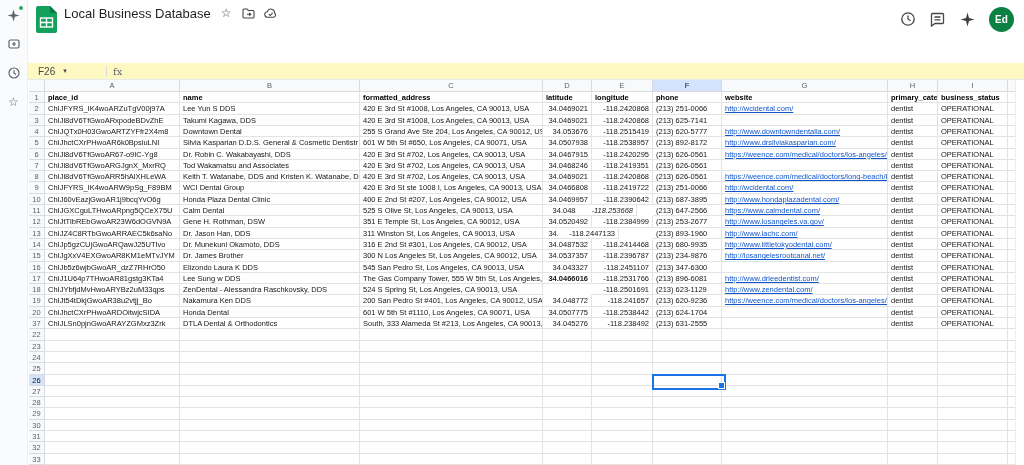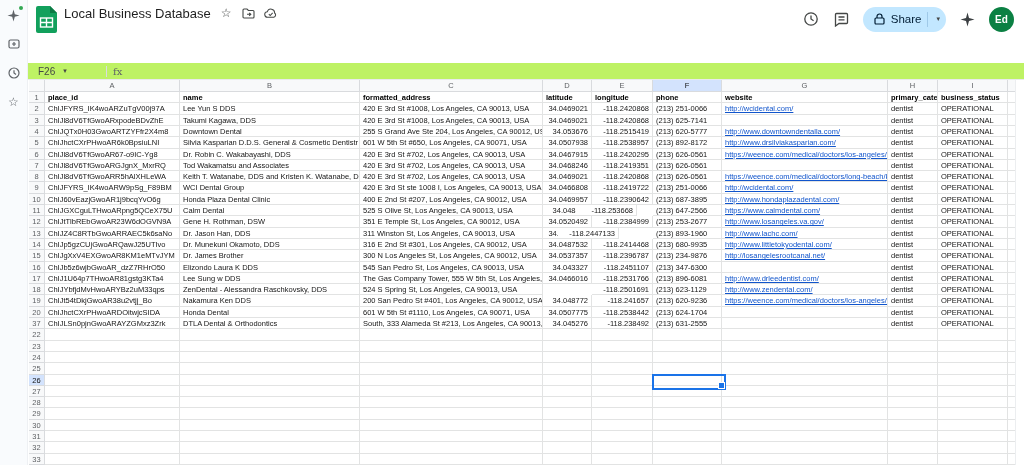--- a/index.html
+++ b/index.html
@@ -40,21 +40,21 @@
   #menus-pill span{font-size:10px;color:#444746;}
   .caret{font-size:7px;color:#444746;margin-left:2px;}
   #font-size-box{width:16px;height:12px;border:1px solid #747775;border-radius:2px;font-size:9px;display:flex;
                  align-items:center;justify-content:center;background:transparent;margin:0 1px;}
   .bold-b{font-weight:bold;} .ital-b{font-style:italic;font-family:"Liberation Serif",serif;} .strike-b{text-decoration:line-through;}
   .tcolor-b{border-bottom:2px solid #b3261e !important;height:11px;line-height:10px;}
   #tb-spacer{flex:1;}
   .chev-up{width:7px;height:7px;border-left:1.5px solid #444746;border-top:1.5px solid #444746;transform:rotate(45deg);margin-top:3px;}
 
   
-  #formulabar{position:absolute;left:28px;right:0;top:63px;height:16px;background:#bef264;border-bottom:1px solid #e9eaec;
+  #formulabar{position:absolute;left:28px;right:0;top:63px;height:16px;background:#fef9c3;border-bottom:1px solid #e9eaec;
               display:flex;align-items:center;}
   #namebox{width:62px;padding-left:10px;font-size:10px;color:#444746;display:flex;align-items:center;gap:6px;}
   #fb-div{width:1px;height:11px;background:#dadce0;margin:0 6px;}
   #fx{font-size:10px;color:#5f6368;font-family:"DejaVu Serif",serif;}
 
   
   .cell{position:absolute;box-sizing:border-box;background:#fff;border-right:1px solid #e2e3e3;border-bottom:1px solid #e2e3e3;
         font-size:7.5px;white-space:nowrap;overflow:hidden;padding-left:3px;color:#161616;}
   .cell.hd{background:#f8f9fa;border-color:#d9dbde;color:#5c5f62;text-align:center;padding:0;}
   .cell.hd.sel{background:#d3e3fd;color:#111;}
@@ -122,29 +122,20 @@
             <circle cx="8" cy="8" r="6.2"></circle>
             <path d="M8 4.5 V8 L10.6 9.8"></path>
           </svg>
       </span>
       <span class="tr-ic">
         <svg width="15" height="15" viewBox="0 0 15 15" fill="none" stroke="#444746" stroke-width="1.3">
             <path d="M1.5 2.5 a1 1 0 0 1 1-1 h10 a1 1 0 0 1 1 1 v8 a1 1 0 0 1 -1 1 H5 L1.5 14 Z"></path>
             <path d="M4.5 5 h6 M4.5 7.8 h6"></path>
           </svg>
       </span>
-      <div id="share-pill">
-        <svg width="11" height="12" viewBox="0 0 11 12" fill="none" stroke="#001d35" stroke-width="1.2">
-            <rect x="1" y="5" width="9" height="6" rx="1"></rect>
-            <path d="M3 5 V3.5 a2.5 2.5 0 0 1 5 0 V5"></path>
-          </svg>
-        <span class="lbl">Share</span>
-        <span class="divv"></span>
-        <span class="caret">▾</span>
-      </div>
       <span class="tr-ic">
         <svg width="15" height="15" viewBox="0 0 15 15">
             <path d="M7.5 0.5 L9 6 L14.5 7.5 L9 9 L7.5 14.5 L6 9 L0.5 7.5 L6 6 Z" fill="#3c4043"></path>
           </svg>
       </span>
       <div id="avatar">Ed</div>
     </div>
   </header>
 
   <div id="toolbar">
@@ -396,21 +387,21 @@
       <div class="cell" style="left: 653px; top: 193.727px; width: 69px; height: 11.303px; line-height: 11.303px;">(213) 687-3895</div>
       <div class="cell lnk" style="left: 722px; top: 193.727px; width: 166px; height: 11.303px; line-height: 11.303px;">http://www.hondaplazadental.com/</div>
       <div class="cell" style="left: 888px; top: 193.727px; width: 50px; height: 11.303px; line-height: 11.303px;">dentist</div>
       <div class="cell" style="left: 938px; top: 193.727px; width: 70px; height: 11.303px; line-height: 11.303px;">OPERATIONAL</div>
       <div class="cell" style="left: 1008px; top: 193.727px; width: 8px; height: 11.303px; line-height: 11.303px;"></div>
       <div class="cell hd" style="left: 29px; top: 205.03px; width: 16px; height: 11.303px; line-height: 11.303px;">11</div>
       <div class="cell" style="left: 45px; top: 205.03px; width: 135px; height: 11.303px; line-height: 11.303px;">ChIJGXCguLTHwoARpng5QCeX75U</div>
       <div class="cell" style="left: 180px; top: 205.03px; width: 180px; height: 11.303px; line-height: 11.303px;">Calm Dental</div>
       <div class="cell" style="left: 360px; top: 205.03px; width: 183px; height: 11.303px; line-height: 11.303px;">525 S Olive St, Los Angeles, CA 90013, USA</div>
       <div class="cell num" style="left: 543px; top: 205.03px; width: 49px; height: 11.303px; line-height: 11.303px;">34.048874</div>
-      <div class="cell num" style="left: 576px; top: 205.03px; width: 61px; height: 11.303px; line-height: 11.303px;">-118.253668</div>
+      <div class="cell num" style="left: 576px; top: 205.03px; width: 61px; height: 11.303px; line-height: 11.303px; font-style: italic;">-118.253668</div>
       <div class="cell" style="left: 653px; top: 205.03px; width: 69px; height: 11.303px; line-height: 11.303px;">(213) 647-2566</div>
       <div class="cell lnk" style="left: 722px; top: 205.03px; width: 166px; height: 11.303px; line-height: 11.303px;">https://www.calmdental.com/</div>
       <div class="cell" style="left: 888px; top: 205.03px; width: 50px; height: 11.303px; line-height: 11.303px;">dentist</div>
       <div class="cell" style="left: 938px; top: 205.03px; width: 70px; height: 11.303px; line-height: 11.303px;">OPERATIONAL</div>
       <div class="cell" style="left: 1008px; top: 205.03px; width: 8px; height: 11.303px; line-height: 11.303px;"></div>
       <div class="cell hd" style="left: 29px; top: 216.333px; width: 16px; height: 11.303px; line-height: 11.303px;">12</div>
       <div class="cell" style="left: 45px; top: 216.333px; width: 135px; height: 11.303px; line-height: 11.303px;">ChIJtTlbREbGwoAR23W6dOGVN9A</div>
       <div class="cell" style="left: 180px; top: 216.333px; width: 180px; height: 11.303px; line-height: 11.303px;">Gene H. Rothman, DSW</div>
       <div class="cell" style="left: 360px; top: 216.333px; width: 183px; height: 11.303px; line-height: 11.303px;">351 E Temple St, Los Angeles, CA 90012, USA</div>
       <div class="cell num" style="left: 543px; top: 216.333px; width: 49px; height: 11.303px; line-height: 11.303px;">34.0520492</div>
@@ -472,21 +463,21 @@
       <div class="cell num" style="left: 592px; top: 272.848px; width: 61px; height: 11.303px; line-height: 11.303px;">-118.2531766</div>
       <div class="cell" style="left: 653px; top: 272.848px; width: 69px; height: 11.303px; line-height: 11.303px;">(213) 896-6081</div>
       <div class="cell lnk" style="left: 722px; top: 272.848px; width: 166px; height: 11.303px; line-height: 11.303px;">http://www.drleedentist.com/</div>
       <div class="cell" style="left: 888px; top: 272.848px; width: 50px; height: 11.303px; line-height: 11.303px;">dentist</div>
       <div class="cell" style="left: 938px; top: 272.848px; width: 70px; height: 11.303px; line-height: 11.303px;">OPERATIONAL</div>
       <div class="cell" style="left: 1008px; top: 272.848px; width: 8px; height: 11.303px; line-height: 11.303px;"></div>
       <div class="cell hd" style="left: 29px; top: 284.152px; width: 16px; height: 11.303px; line-height: 11.303px;">18</div>
       <div class="cell" style="left: 45px; top: 284.152px; width: 135px; height: 11.303px; line-height: 11.303px;">ChIJYbfjdMvHwoARYBz2uM33qps</div>
       <div class="cell" style="left: 180px; top: 284.152px; width: 180px; height: 11.303px; line-height: 11.303px;">ZenDental - Alessandra Raschkovsky, DDS</div>
       <div class="cell" style="left: 360px; top: 284.152px; width: 183px; height: 11.303px; line-height: 11.303px;">524 S Spring St, Los Angeles, CA 90013, USA</div>
-      <div class="cell num" style="left: 543px; top: 273px; width: 49px; height: 11.303px; line-height: 11.303px;">34.0466016</div>
+      <div class="cell num" style="left: 543px; top: 273px; width: 49px; height: 11.303px; line-height: 11.303px; font-weight: bold;">34.0466016</div>
       <div class="cell num" style="left: 592px; top: 284.152px; width: 61px; height: 11.303px; line-height: 11.303px;">-118.2501691</div>
       <div class="cell" style="left: 653px; top: 284.152px; width: 69px; height: 11.303px; line-height: 11.303px;">(213) 623-1129</div>
       <div class="cell lnk" style="left: 722px; top: 284.152px; width: 166px; height: 11.303px; line-height: 11.303px;">http://www.zendental.com/</div>
       <div class="cell" style="left: 888px; top: 284.152px; width: 50px; height: 11.303px; line-height: 11.303px;">dentist</div>
       <div class="cell" style="left: 938px; top: 284.152px; width: 70px; height: 11.303px; line-height: 11.303px;">OPERATIONAL</div>
       <div class="cell" style="left: 1008px; top: 284.152px; width: 8px; height: 11.303px; line-height: 11.303px;"></div>
       <div class="cell hd" style="left: 29px; top: 295.455px; width: 16px; height: 11.303px; line-height: 11.303px;">19</div>
       <div class="cell" style="left: 45px; top: 295.455px; width: 135px; height: 11.303px; line-height: 11.303px;">ChIJt54tDkjGwoAR38u2vtjj_Bo</div>
       <div class="cell" style="left: 180px; top: 295.455px; width: 180px; height: 11.303px; line-height: 11.303px;">Nakamura Ken DDS</div>
       <div class="cell" style="left: 360px; top: 295.455px; width: 183px; height: 11.303px; line-height: 11.303px;">200 San Pedro St #401, Los Angeles, CA 90012, USA</div>

